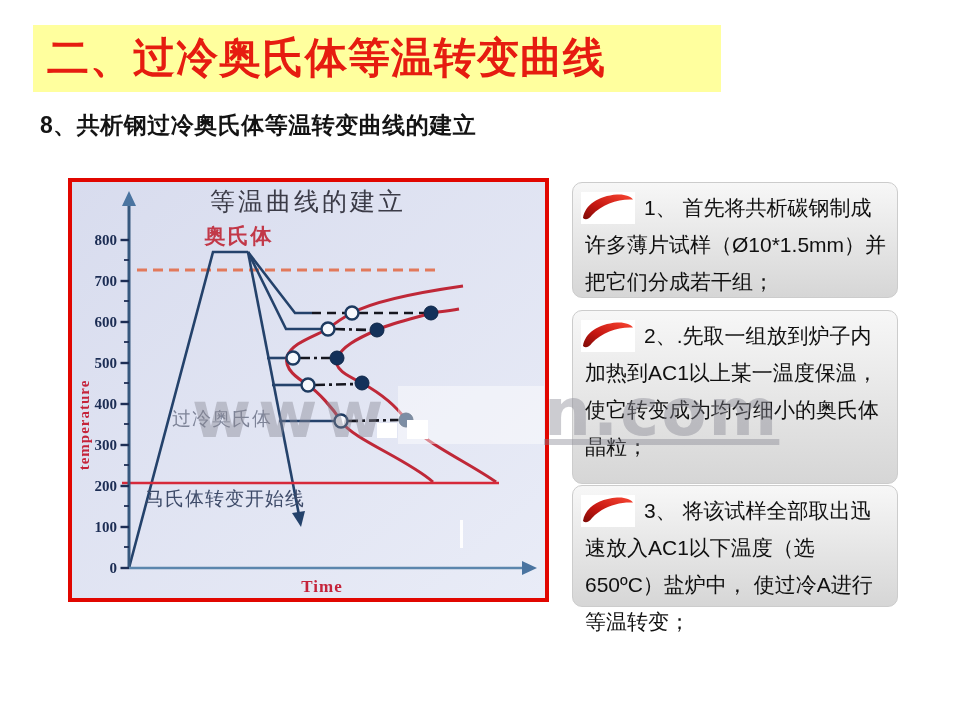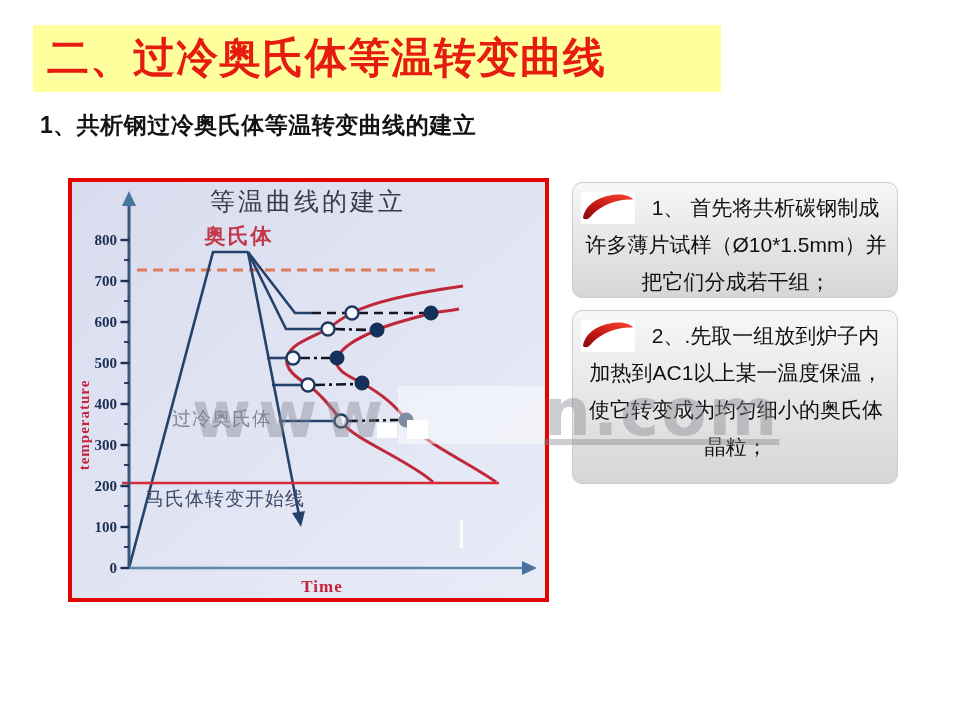--- a/index.html
+++ b/index.html
@@ -9,21 +9,21 @@
   .banner h1{margin:0;padding-left:14px;font-size:42px;line-height:66px;font-weight:bold;
              color:#e61c10;letter-spacing:1px;white-space:nowrap;}
   .subtitle{position:absolute;left:40px;top:110px;font-size:23px;font-weight:bold;color:#141414;
             letter-spacing:0.5px;}
   .chart-frame{position:absolute;left:68px;top:178px;width:481px;height:424px;
                border:4px solid #e10600;box-sizing:border-box;z-index:1;}
   .chart-frame svg{display:block;}
   .step-card{position:absolute;left:572px;width:326px;border-radius:10px;
              background:linear-gradient(180deg,#f7f7f7 0%,#e9e9e9 42%,#d6d6d6 100%);
              border:1px solid #cccccc;box-sizing:border-box;
-             padding:6px 10px 6px 12px;font-size:21px;line-height:37px;color:#101010;z-index:2;text-align:center;}
+             padding:6px 10px 6px 12px;font-size:21px;line-height:37px;color:#101010;z-index:2;}
   .step-card p{margin:0;}
   #card-1{top:182px;height:116px;}
   #card-2{top:310px;height:174px;}
   #card-3{top:485px;height:122px;}
   .swoosh{float:left;width:54px;height:32px;background:#ffffff;margin:3px 9px 2px -4px;}
   .wm{position:absolute;color:rgba(134,134,146,0.42);font-weight:bold;z-index:5;
       font-family:"DejaVu Sans",sans-serif;pointer-events:none;white-space:nowrap;}
   #wm-left{left:192px;top:378px;font-size:64px;letter-spacing:7px;}
   #wm-right{left:544px;top:374px;font-size:66px;letter-spacing:2px;text-decoration:underline;}
   .serifTxt{font-family:"Liberation Serif",serif;font-weight:bold;}
@@ -31,21 +31,21 @@
 </style>
 </head>
 <body>
 
 <div class="slide">
 
   <div class="banner">
     <h1>二、过冷奥氏体等温转变曲线</h1>
   </div>
 
-  <div class="subtitle">1、共析钢过冷奥氏体等温转变曲线的建立</div>
+  <div class="subtitle">8、共析钢过冷奥氏体等温转变曲线的建立</div>
 
   <div class="chart-frame">
     <svg width="473" height="416" viewBox="72 182 473 416">
       <defs>
         <linearGradient id="bgGrad" x1="0" y1="0" x2="1" y2="1">
           <stop offset="0" stop-color="#d8dcee"></stop>
           <stop offset="1" stop-color="#e9ecf7"></stop>
         </linearGradient>
         <linearGradient id="swooshGrad" x1="0" y1="1" x2="0.85" y2="0">
           <stop offset="0" stop-color="#7d0b07"></stop>
@@ -168,14 +168,22 @@
 
   <div class="step-card" id="card-2">
     <span class="swoosh">
       <svg width="54" height="32" viewBox="0 0 54 32">
         <path d="M2 26 C4 13 17 4 36 2.5 C44 2 50 4.5 52 7.5 C38 6.5 21 12 11 23 C7.5 27.5 4.5 28.5 2 26 Z" fill="url(#swooshGrad)"></path>
       </svg>
     </span>
     <p>2、.先取一组放到炉子内加热到AC1以上某一温度保温， 使它转变成为均匀细小的奥氏体晶粒；</p>
   </div>
 
+  <div class="step-card" id="card-3">
+    <span class="swoosh">
+      <svg width="54" height="32" viewBox="0 0 54 32">
+        <path d="M2 26 C4 13 17 4 36 2.5 C44 2 50 4.5 52 7.5 C38 6.5 21 12 11 23 C7.5 27.5 4.5 28.5 2 26 Z" fill="url(#swooshGrad)"></path>
+      </svg>
+    </span>
+    <p>3、 将该试样全部取出迅速放入AC1以下温度（选650ºC）盐炉中， 使过冷A进行等温转变；</p>
+  </div>
 
 </div>
 
 </body></html>

